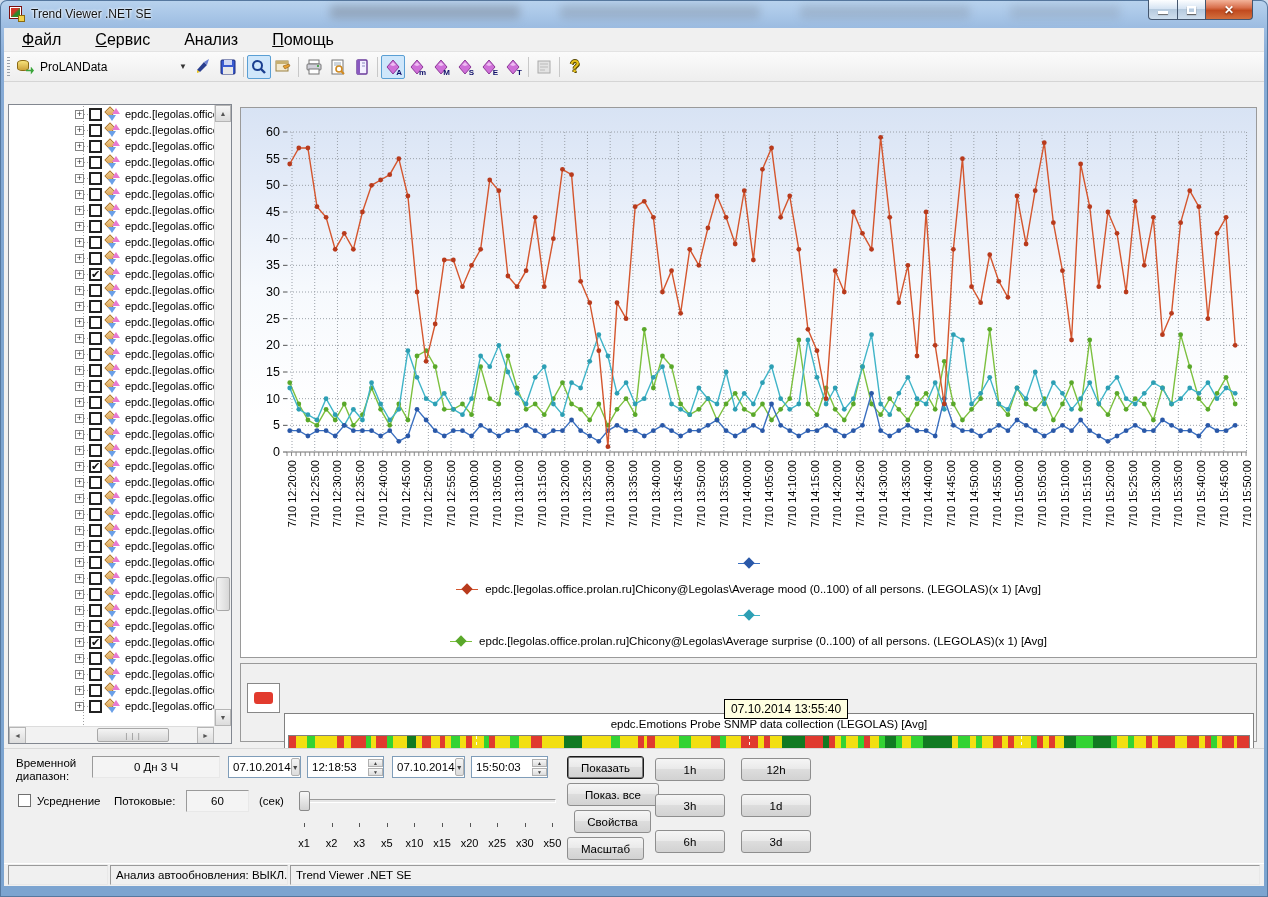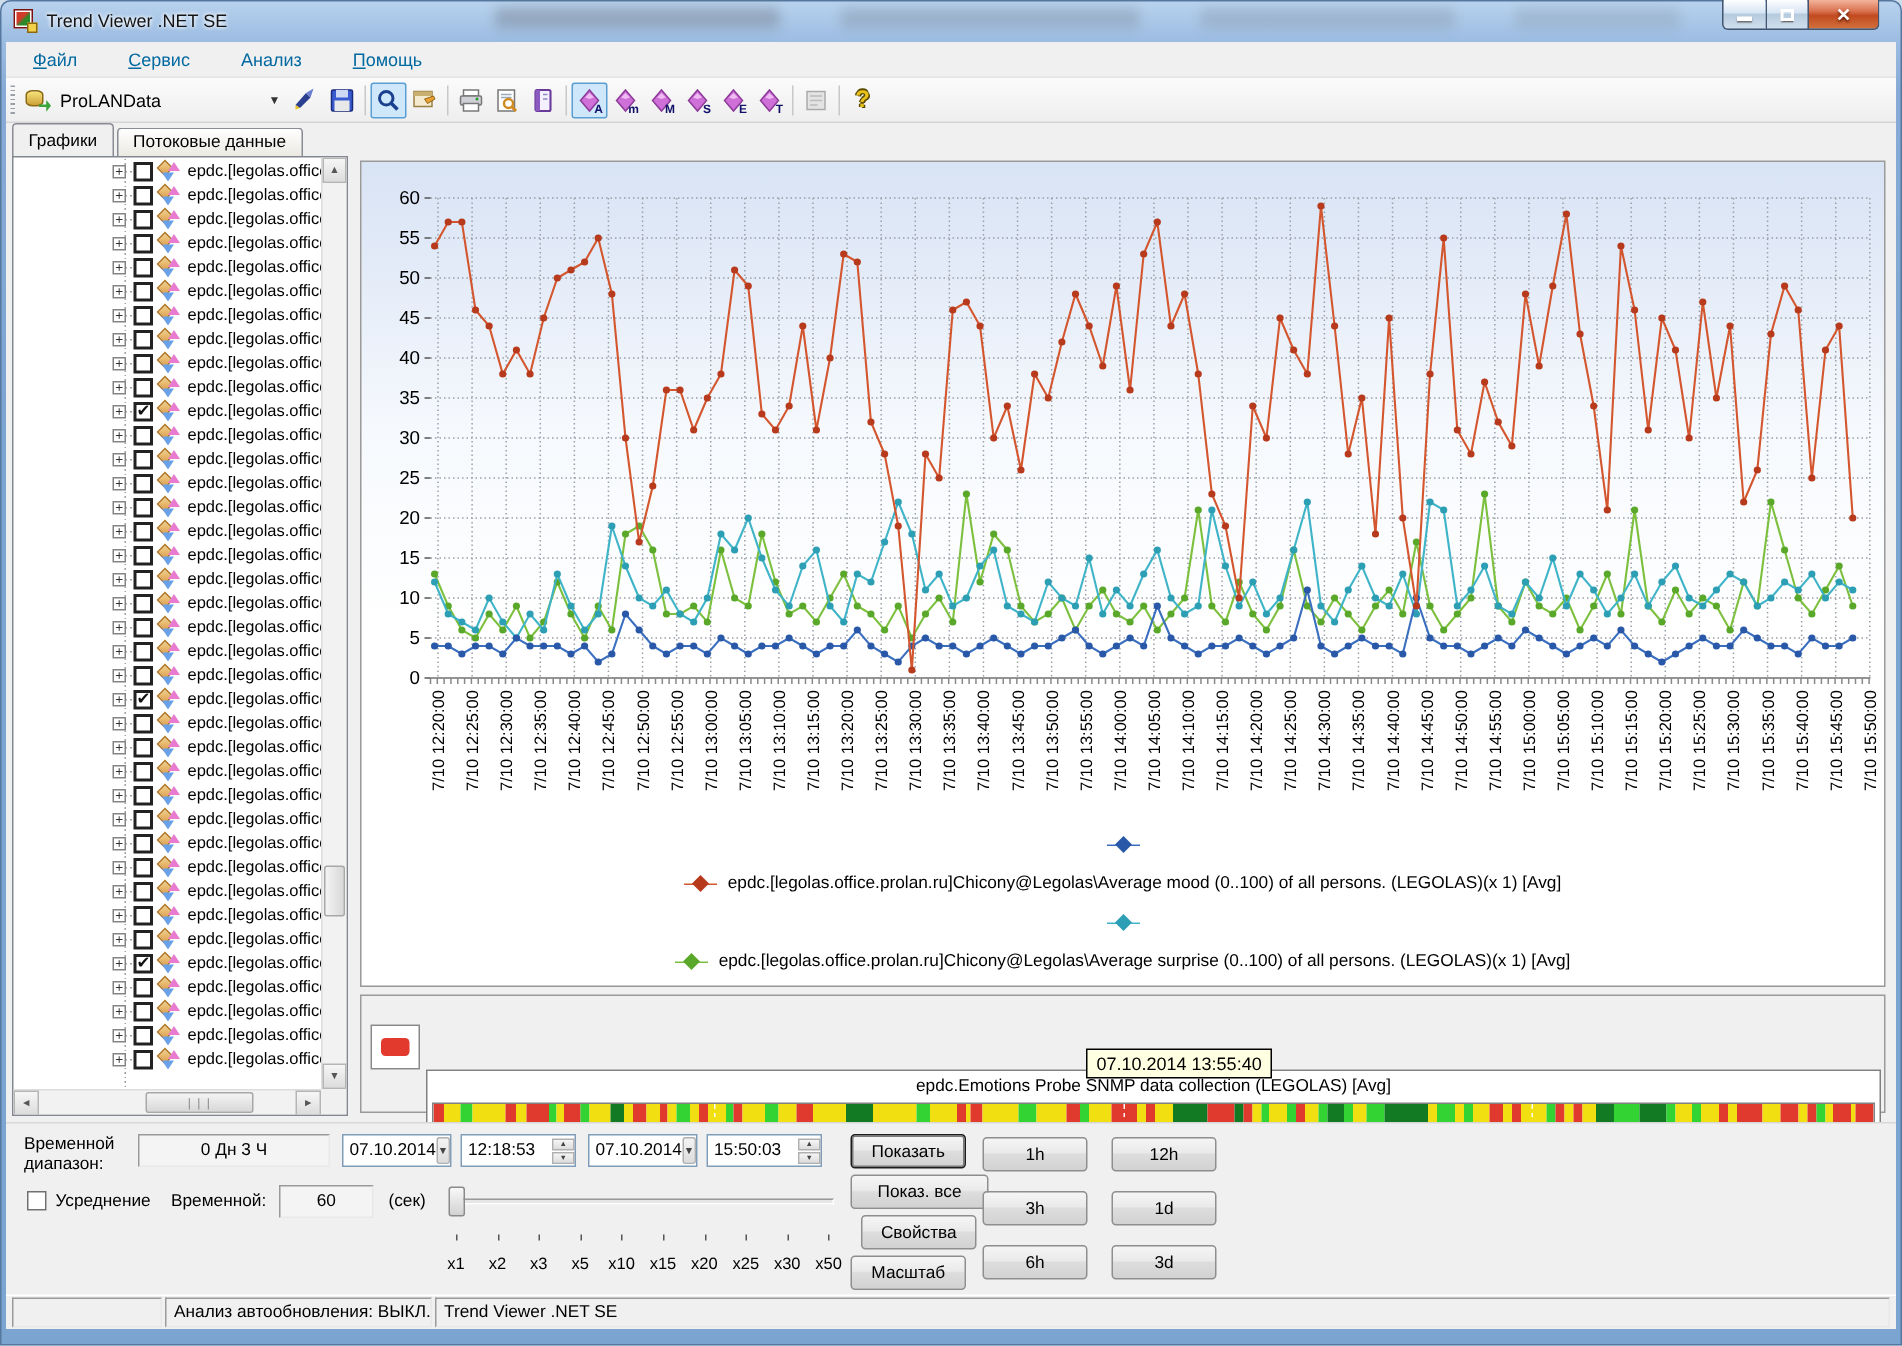--- a/index.html
+++ b/index.html
@@ -22,21 +22,21 @@
   .tbtn.max { width:28px; border-left:none; }
   .tbtn.close { width:47px; border-left:none; border-radius:0 0 4px 0;
           background:linear-gradient(#f3b39a,#d9704d 40%,#c14a1f 55%,#d3703e); }
   .glyph-min{width:10px;height:3px;background:#fff;box-shadow:0 1px 1px #666;margin-top:6px;}
   .glyph-max{width:9px;height:8px;border:2px solid #fff;box-shadow:0 1px 1px #666;}
   .glyph-x{color:#fff;font-size:12px;font-weight:bold;text-shadow:0 1px 2px #5c1a00;}
   
   .client { position:absolute; left:4px; top:28px; width:1260px; height:858px; background:#f0f0f0; }
   
   .menubar { position:absolute; left:4px; top:28px; width:1260px; height:24px; background:#f0f0f0; border-bottom:1px solid #e3e3e3; display:flex; align-items:center; padding-left:14px; gap:26px; }
-  .menu-item { font-size:12px; color:#0369a1; padding:2px 4px; }
+  .menu-item { font-size:16px; color:#000000; padding:2px 4px; }
   
   .toolbar { position:absolute; left:4px; top:52px; width:1260px; height:30px; background:linear-gradient(#fbfbfb,#eeeeee); border-bottom:1px solid #d5d5d5; display:flex; align-items:center; }
   .grip { width:3px; height:20px; margin:0 4px 0 3px; background:repeating-linear-gradient(#9aa0a8 0 1px,transparent 1px 3px); }
   .combo { display:flex; align-items:center; width:178px; height:22px; padding:0 2px; }
   .combo .db{ width:18px; height:16px; margin-right:6px; position:relative;}
   .combo .db .c1{position:absolute;left:1px;top:1px;width:12px;height:11px;background:linear-gradient(#f7e27a,#cda23a);border:1px solid #8a6a14;border-radius:5px/3px;}
   .combo .db .c2{position:absolute;right:0;bottom:0;width:8px;height:8px;background:#3aa53a;clip-path:polygon(0 40%,60% 40%,60% 0,100% 50%,60% 100%,60% 60%,0 60%);}
   .combo .val{ font-size:12px; color:#000; flex:1; }
   .combo .arr{ font-size:8px; color:#333; padding:0 3px; }
   .tb-sep { width:1px; height:20px; background:#c8c8c8; margin:0 3px; }
@@ -262,24 +262,20 @@
           <line x1="5" y1="9" x2="13" y2="9" stroke="#bbb"></line>
           <line x1="5" y1="12" x2="10" y2="12" stroke="#bbb"></line>
         </svg>
     </div>
     <div class="tb-sep"></div>
     <div class="tb-btn">
         <span class="help-q">?</span>
       </div>
   </div>
 
-  <div class="tabstrip">
-    <div class="tab active">Графики</div>
-    <div class="tab">Потоковые данные</div>
-  </div>
 
   <div class="tree">
     <div class="tree-rows" id="tree-rows">
       <div class="rail"></div>
     <div class="tree-row">
           <span class="expand">+</span>
           <span class="dots"></span>
           <span class="cb"></span>
           <span class="cnt-icon">
             <span class="d"></span>
@@ -1650,21 +1646,21 @@
         <div class="btn" style="position: absolute; width: 70px; height: 23px; left: 651px; top: 9px; text-align: center;">1h</div>
         <div class="btn" style="position: absolute; width: 70px; height: 23px; left: 737px; top: 9px;">12h</div>
         <div class="btn" style="position: absolute; width: 70px; height: 23px; left: 651px; top: 45px;">3h</div>
         <div class="btn" style="position: absolute; width: 70px; height: 23px; left: 737px; top: 45px;">1d</div>
         <div class="btn" style="position: absolute; width: 70px; height: 23px; left: 651px; top: 81px;">6h</div>
         <div class="btn" style="position: absolute; width: 70px; height: 23px; left: 737px; top: 81px;">3d</div>
       </div>
 
     <div class="checkbox13" style="position:absolute;left:14px;top:45px;"></div>
     <div class="lbl" style="position:absolute;left:33px;top:46px;">Усреднение</div>
-    <div class="lbl" style="position:absolute;left:110px;top:46px;">Временной:</div>
+    <div class="lbl" style="position:absolute;left:110px;top:46px;">Потоковые:</div>
     <div class="insetbox" style="position:absolute;left:182px;top:41px;width:63px;height:22px;">60</div>
     <div class="lbl" style="position:absolute;left:255px;top:46px;">(сек)</div>
 
     <div class="slider-track" style="left:298px;top:50px;width:254px;"></div>
     <div class="slider-thumb" style="left:295px;top:42px;"></div>
     <div id="slider-ticks">
         <div class="tick" style="left: 300px; top: 74px;"></div>
         <div class="tick-label" style="left: 300px; top: 88px;">x1</div>
         <div class="tick" style="left: 327.6px; top: 74px;"></div>
         <div class="tick-label" style="left: 327.6px; top: 88px;">x2</div>

